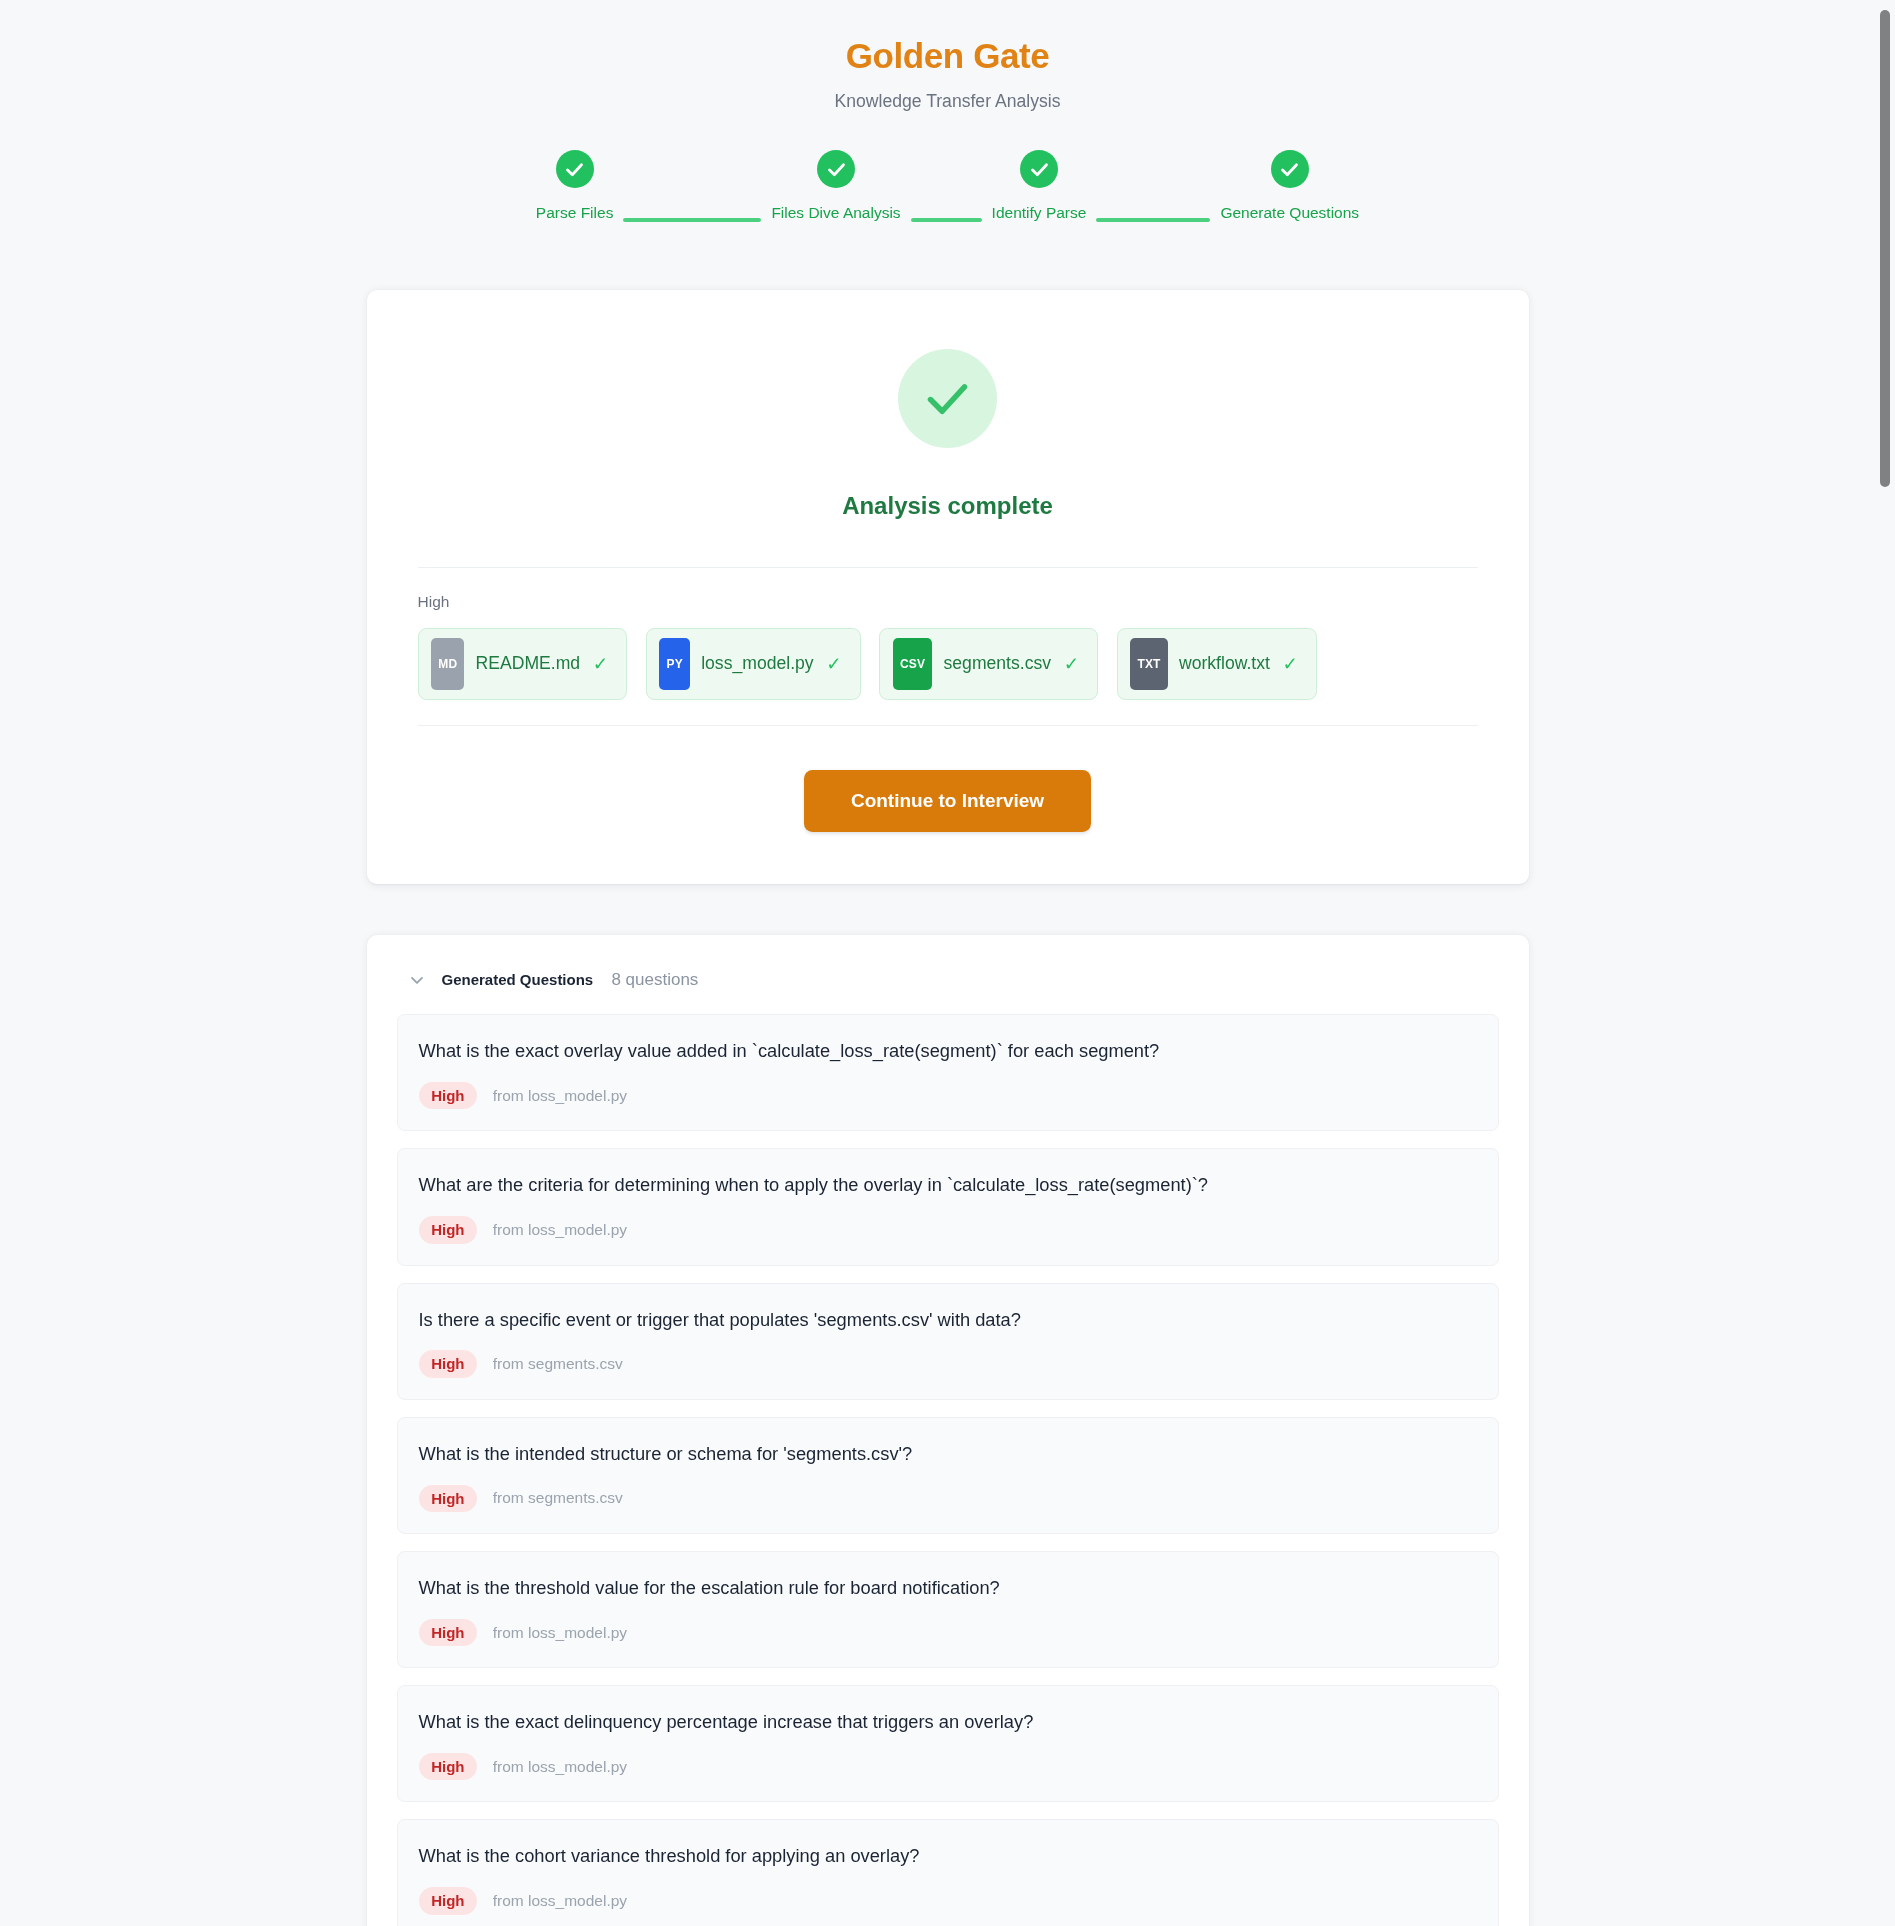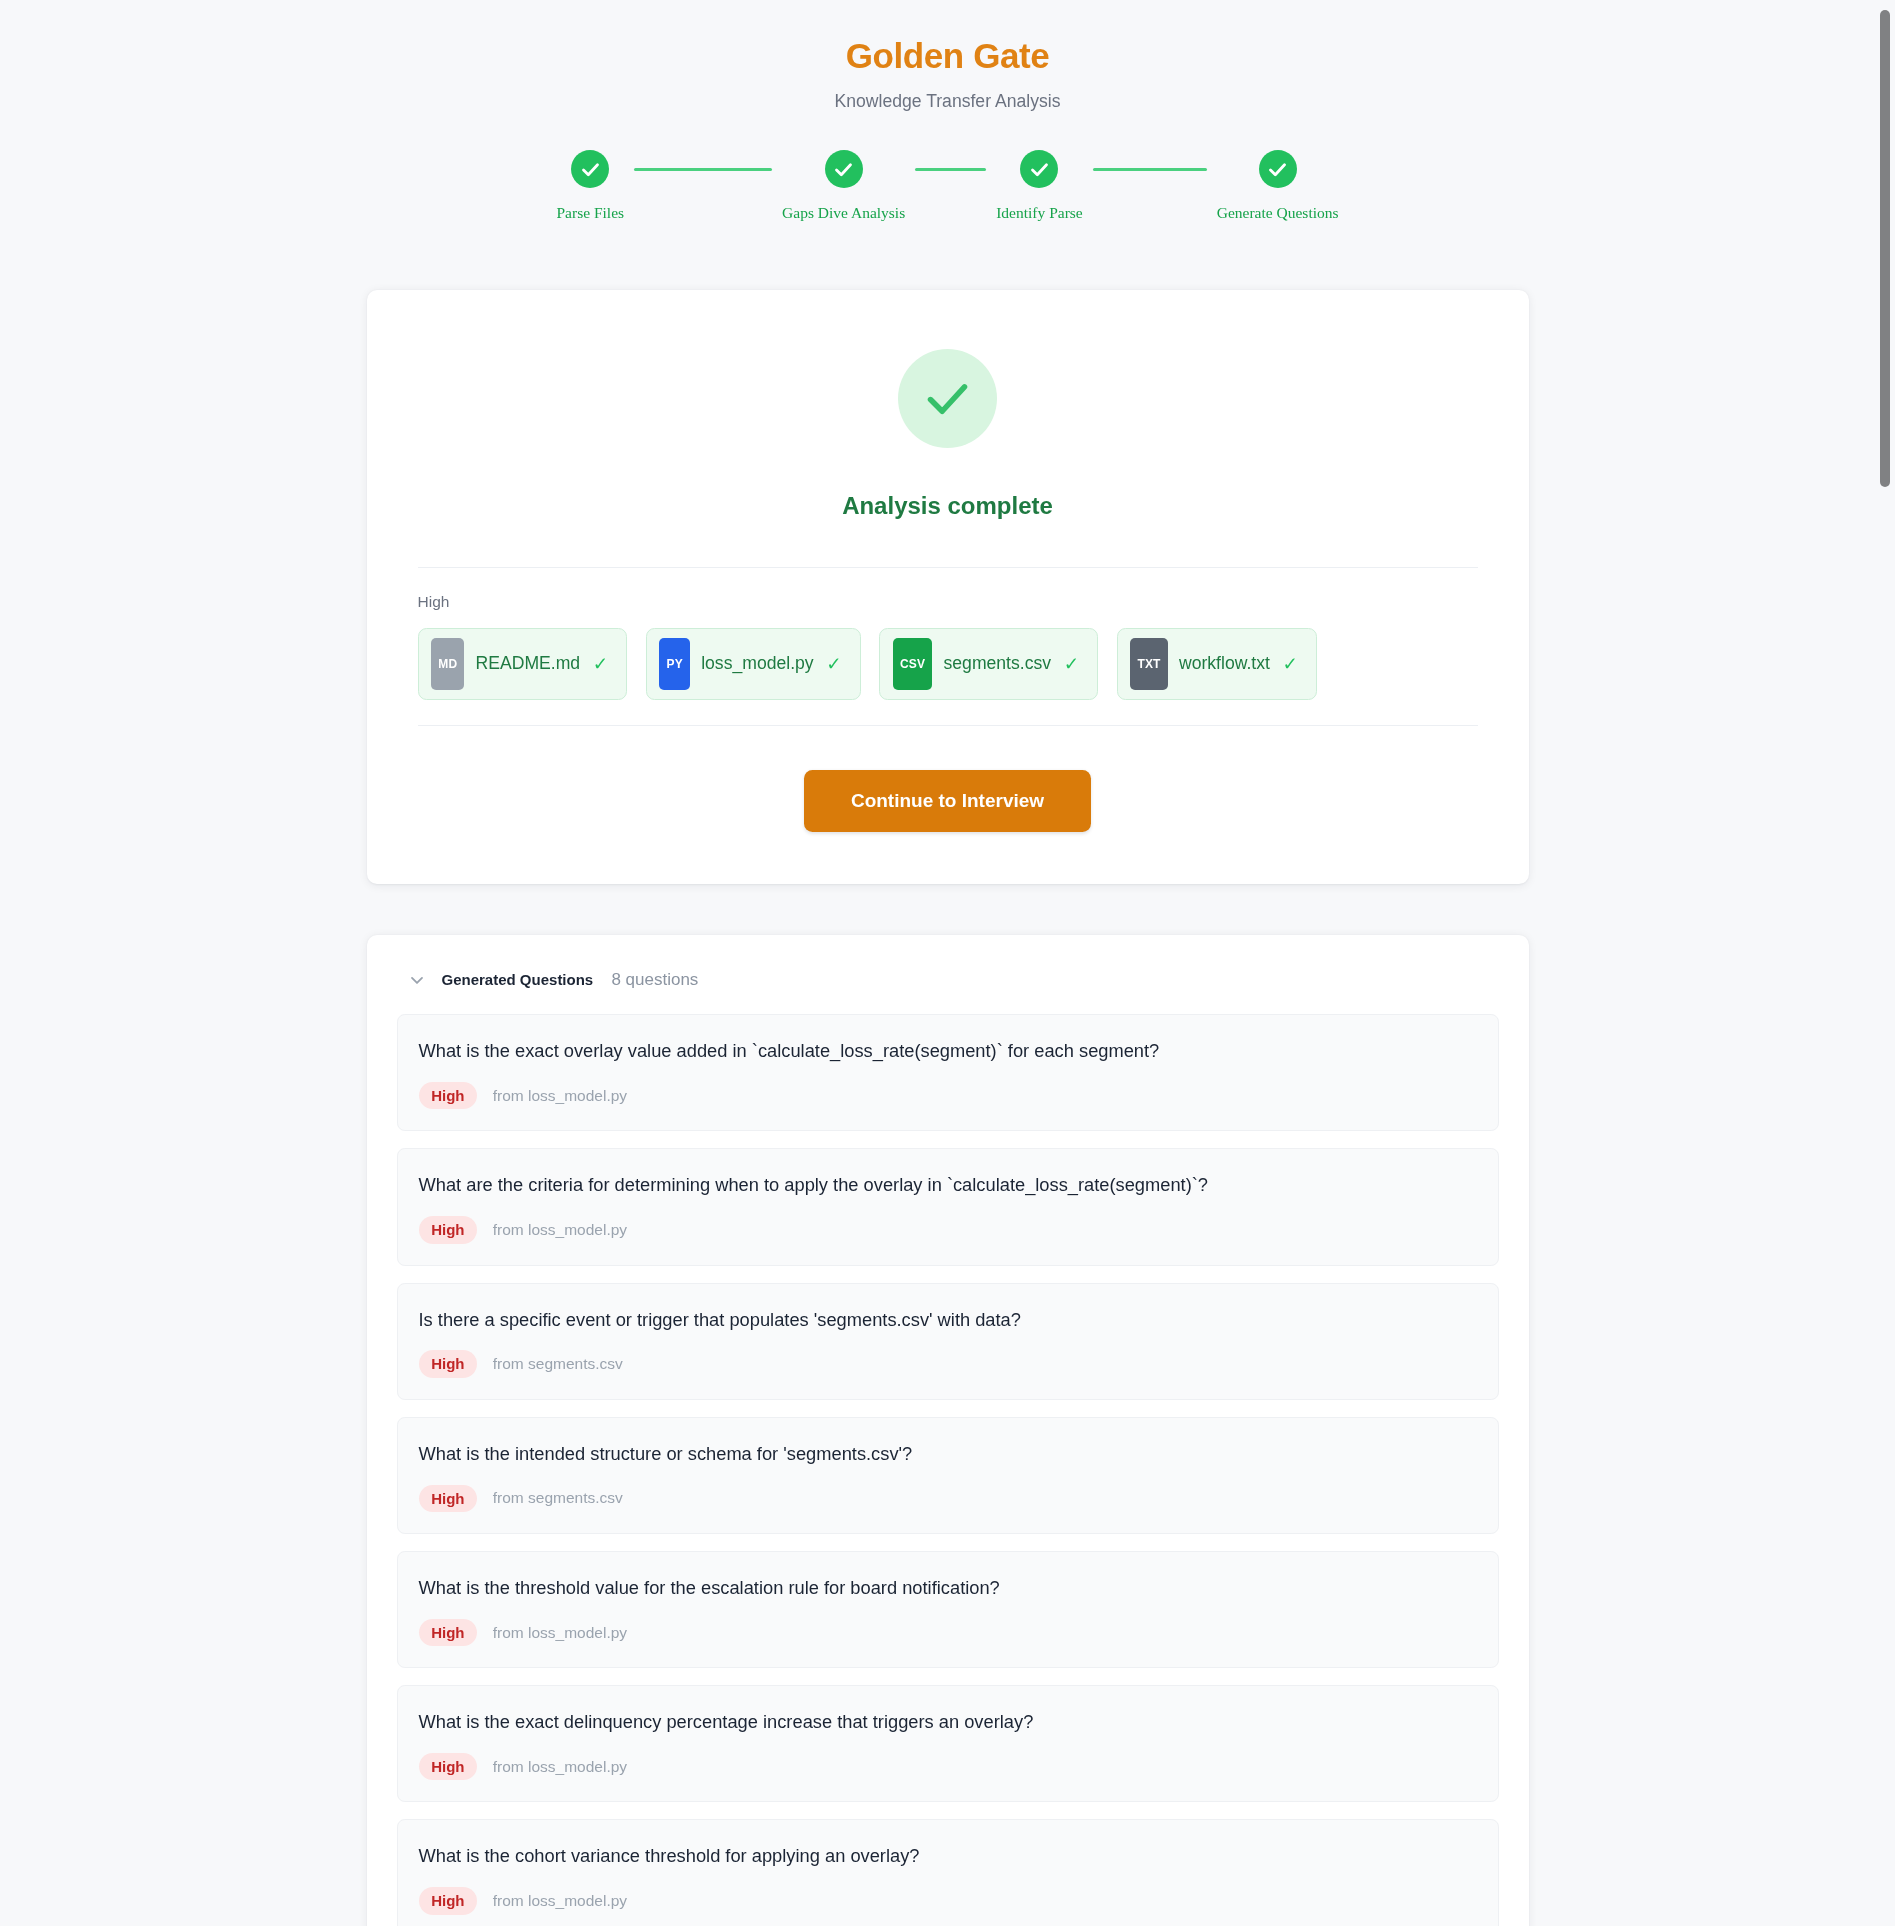--- a/index.html
+++ b/index.html
@@ -36,24 +36,23 @@
     margin-top: 15.5px;
     font-size: 17.6px;
     color: #6b7280;
     font-weight: 400;
   }
 
   
   .stepper {
     margin: 38px auto 0;
     display: flex;
-    align-items: flex-start;
+    align-items: flex-end;
     justify-content: center;
     width: 931px;
-    font-family: Liberation Serif, serif;
   }
 
   .step {
     display: flex;
     flex-direction: column;
     align-items: center;
     flex: 0 0 auto;
   }
 
   .step-circle {
@@ -320,21 +319,21 @@
     <div class="step-line l1"></div>
 
     <div class="step">
       <div class="step-circle">
         <span>
           <svg viewBox="0 0 24 24" fill="none" stroke="#ffffff" stroke-width="3.2" stroke-linecap="round" stroke-linejoin="round">
               <polyline points="4,12.5 9.5,18 20,6.5"></polyline>
             </svg>
         </span>
       </div>
-      <div class="step-label">Gaps Dive Analysis</div>
+      <div class="step-label">Files Dive Analysis</div>
     </div>
 
     <div class="step-line l2"></div>
 
     <div class="step">
       <div class="step-circle">
         <span>
           <svg viewBox="0 0 24 24" fill="none" stroke="#ffffff" stroke-width="3.2" stroke-linecap="round" stroke-linejoin="round">
               <polyline points="4,12.5 9.5,18 20,6.5"></polyline>
             </svg>

